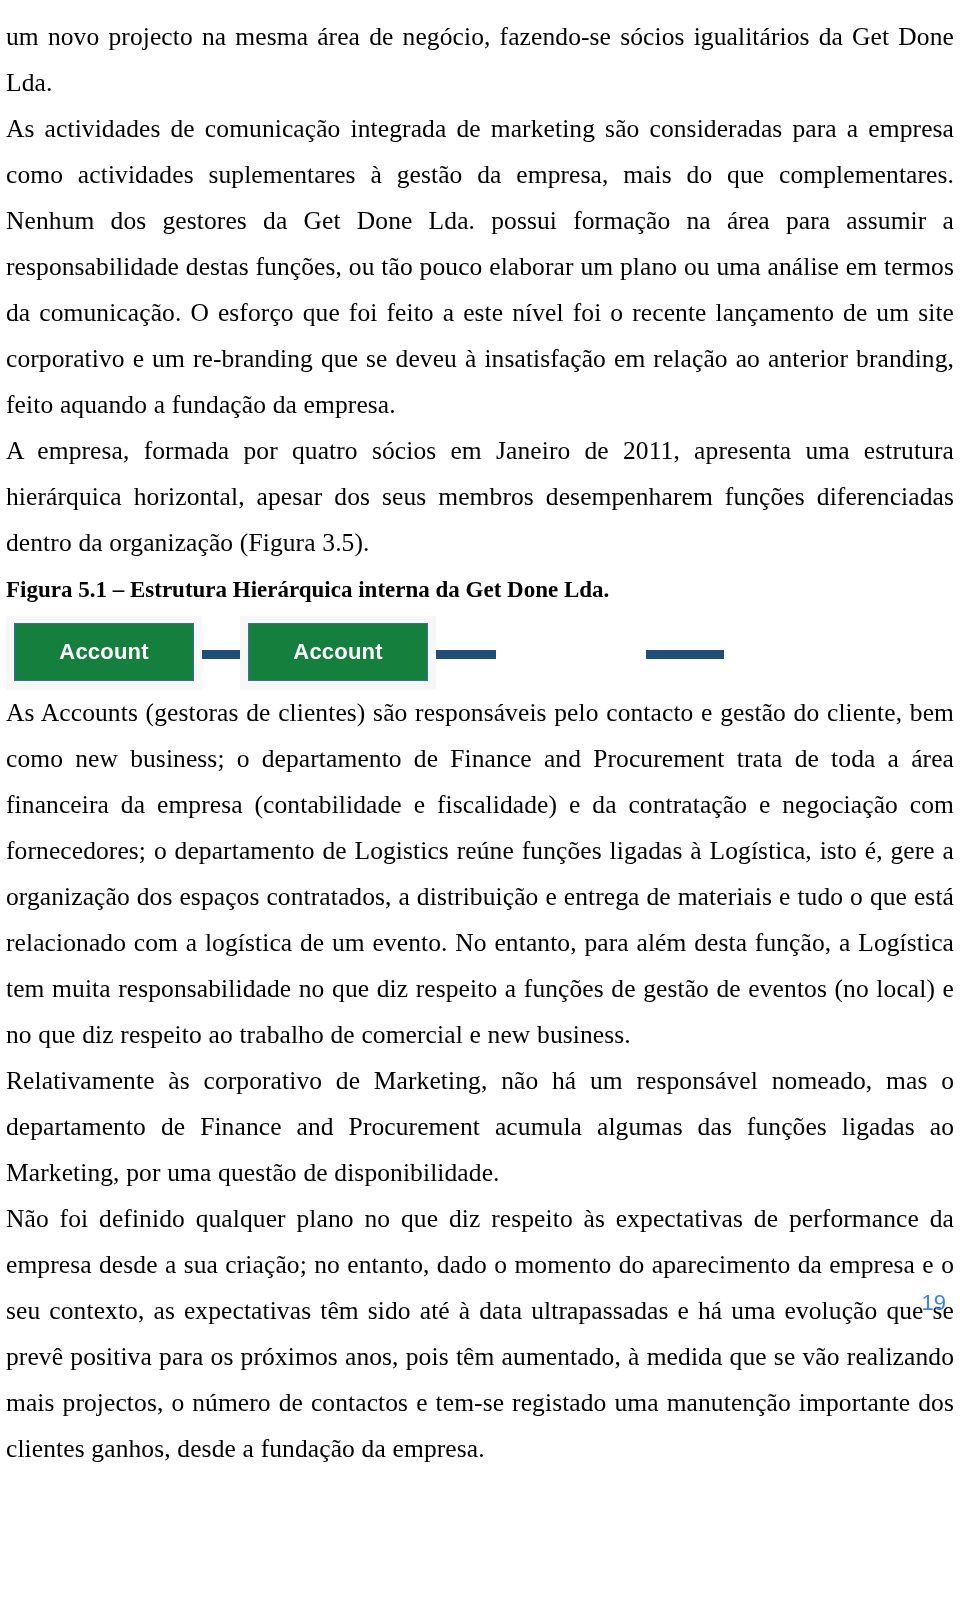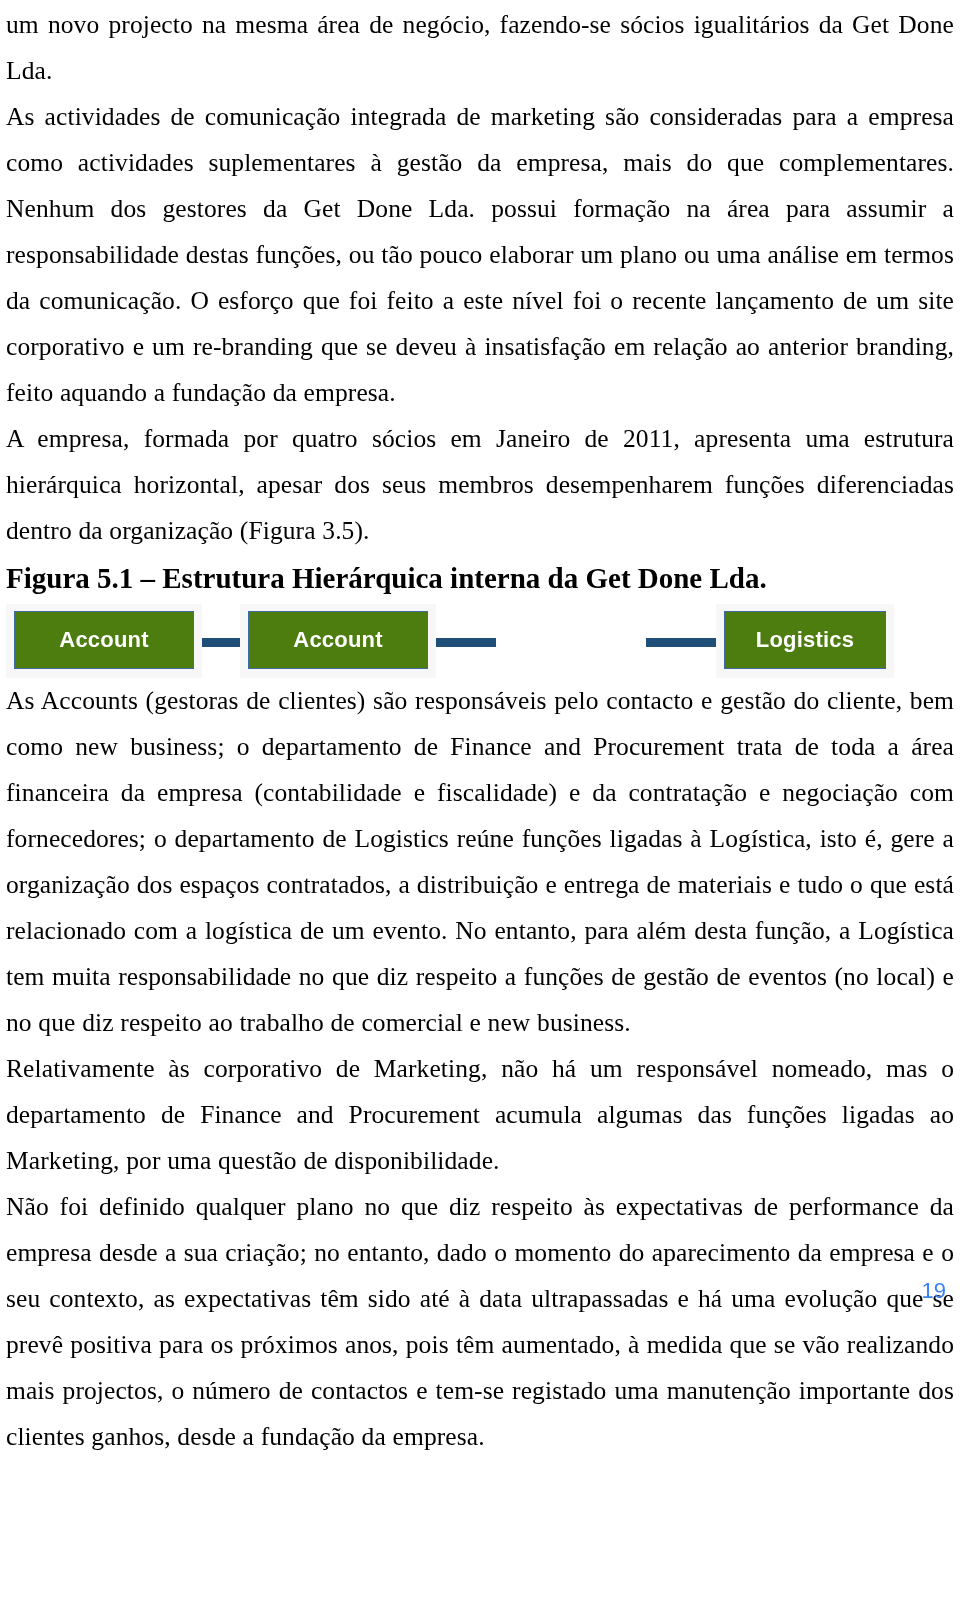--- a/index.html
+++ b/index.html
@@ -12,21 +12,21 @@
     height: 1611px;
     position: relative;
     font-family: "Liberation Serif", "DejaVu Serif", serif;
     color: #000000;
     overflow: hidden;
   }
 
   .page {
     position: absolute;
     left: 0;
-    top: 0;
+    top: 12px;
     width: 960px;
     height: 1314px;
     box-sizing: border-box;
     padding: 0 6px 18px 6px;
   }
 
   
   .para {
     font-size: 25.5px;
     line-height: 46px;
@@ -35,21 +35,21 @@
     margin: 0;
     letter-spacing: 0.1px;
     word-spacing: 0.2px;
   }
   .para.first {
     padding-top: 2px;
   }
 
   
   .fig-caption {
-    font-size: 29px;
+    font-size: 23px;
     line-height: 44px;
     font-weight: bold;
     margin: 0;
     padding-top: 2px;
     text-align: left;
   }
 
   
   .diagram {
     position: relative;
@@ -61,21 +61,21 @@
     position: absolute;
     top: 0;
     height: 74px;
     background: #f7f7f7;
     box-sizing: border-box;
     padding: 7px 8px 9px 8px;
   }
   .node-inner {
     width: 100%;
     height: 100%;
-    background: #4d7c0f;
+    background: #15803d;
     border: 1px solid #3d6ca4;
     box-sizing: border-box;
     display: flex;
     align-items: center;
     justify-content: center;
     text-align: center;
   }
   .node-label {
     color: #ffffff;
     font-family: "Liberation Sans", "DejaVu Sans", sans-serif;
@@ -141,25 +141,20 @@
       </div>
     </div>
 
     <div class="node" id="node-2">
       <div class="node-inner">
         <span class="node-label">Account</span>
       </div>
     </div>
 
 
-    <div class="node" id="node-4">
-      <div class="node-inner">
-        <span class="node-label">Logistics</span>
-      </div>
-    </div>
 
   </div>
 
   <p class="para">As Accounts (gestoras de clientes) são responsáveis pelo contacto e gestão do cliente, bem como new business; o departamento de Finance and Procurement trata de toda a área financeira da empresa (contabilidade e fiscalidade) e da contratação e negociação com fornecedores; o departamento de Logistics reúne funções ligadas à Logística, isto é, gere a organização dos espaços contratados, a distribuição e entrega de materiais e tudo o que está relacionado com a logística de um evento. No entanto, para além desta função, a Logística tem muita responsabilidade no que diz respeito a funções de gestão de eventos (no local) e no que diz respeito ao trabalho de comercial e new business.</p>
 
   <p class="para">Relativamente às corporativo de Marketing, não há um responsável nomeado, mas o departamento de Finance and Procurement acumula algumas das funções ligadas ao Marketing, por uma questão de disponibilidade.</p>
 
   <p class="para">Não foi definido qualquer plano no que diz respeito às expectativas de performance da empresa desde a sua criação; no entanto, dado o momento do aparecimento da empresa e o seu contexto, as expectativas têm sido até à data ultrapassadas e há uma evolução que se prevê positiva para os próximos anos, pois têm aumentado, à medida que se vão realizando mais projectos, o número de contactos e tem-se registado uma manutenção importante dos clientes ganhos, desde a fundação da empresa.</p>
 
   <div class="page-number">19</div>

